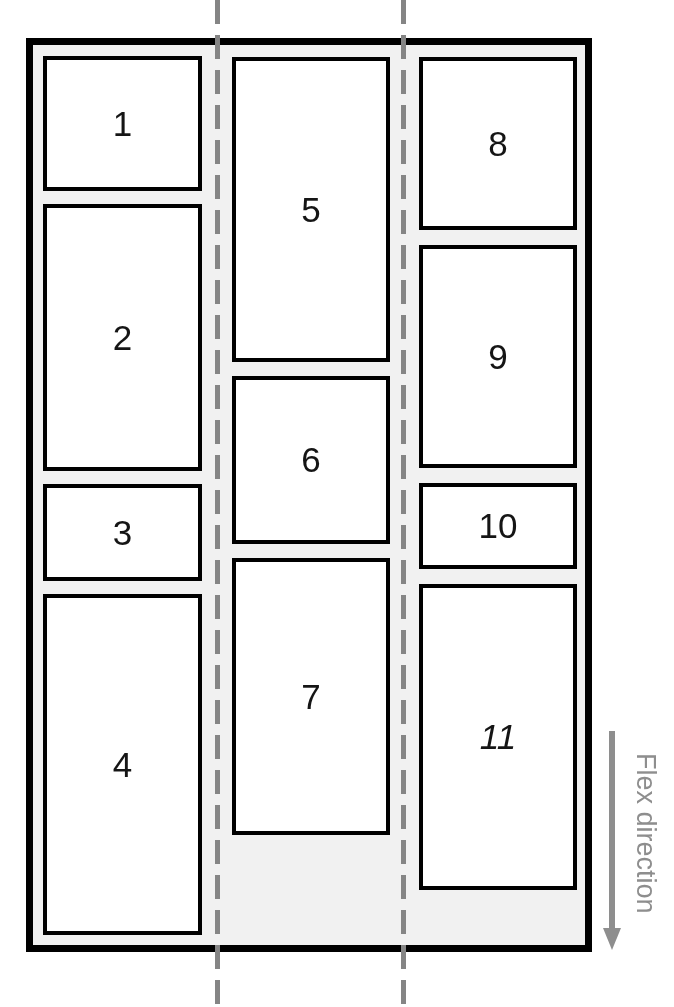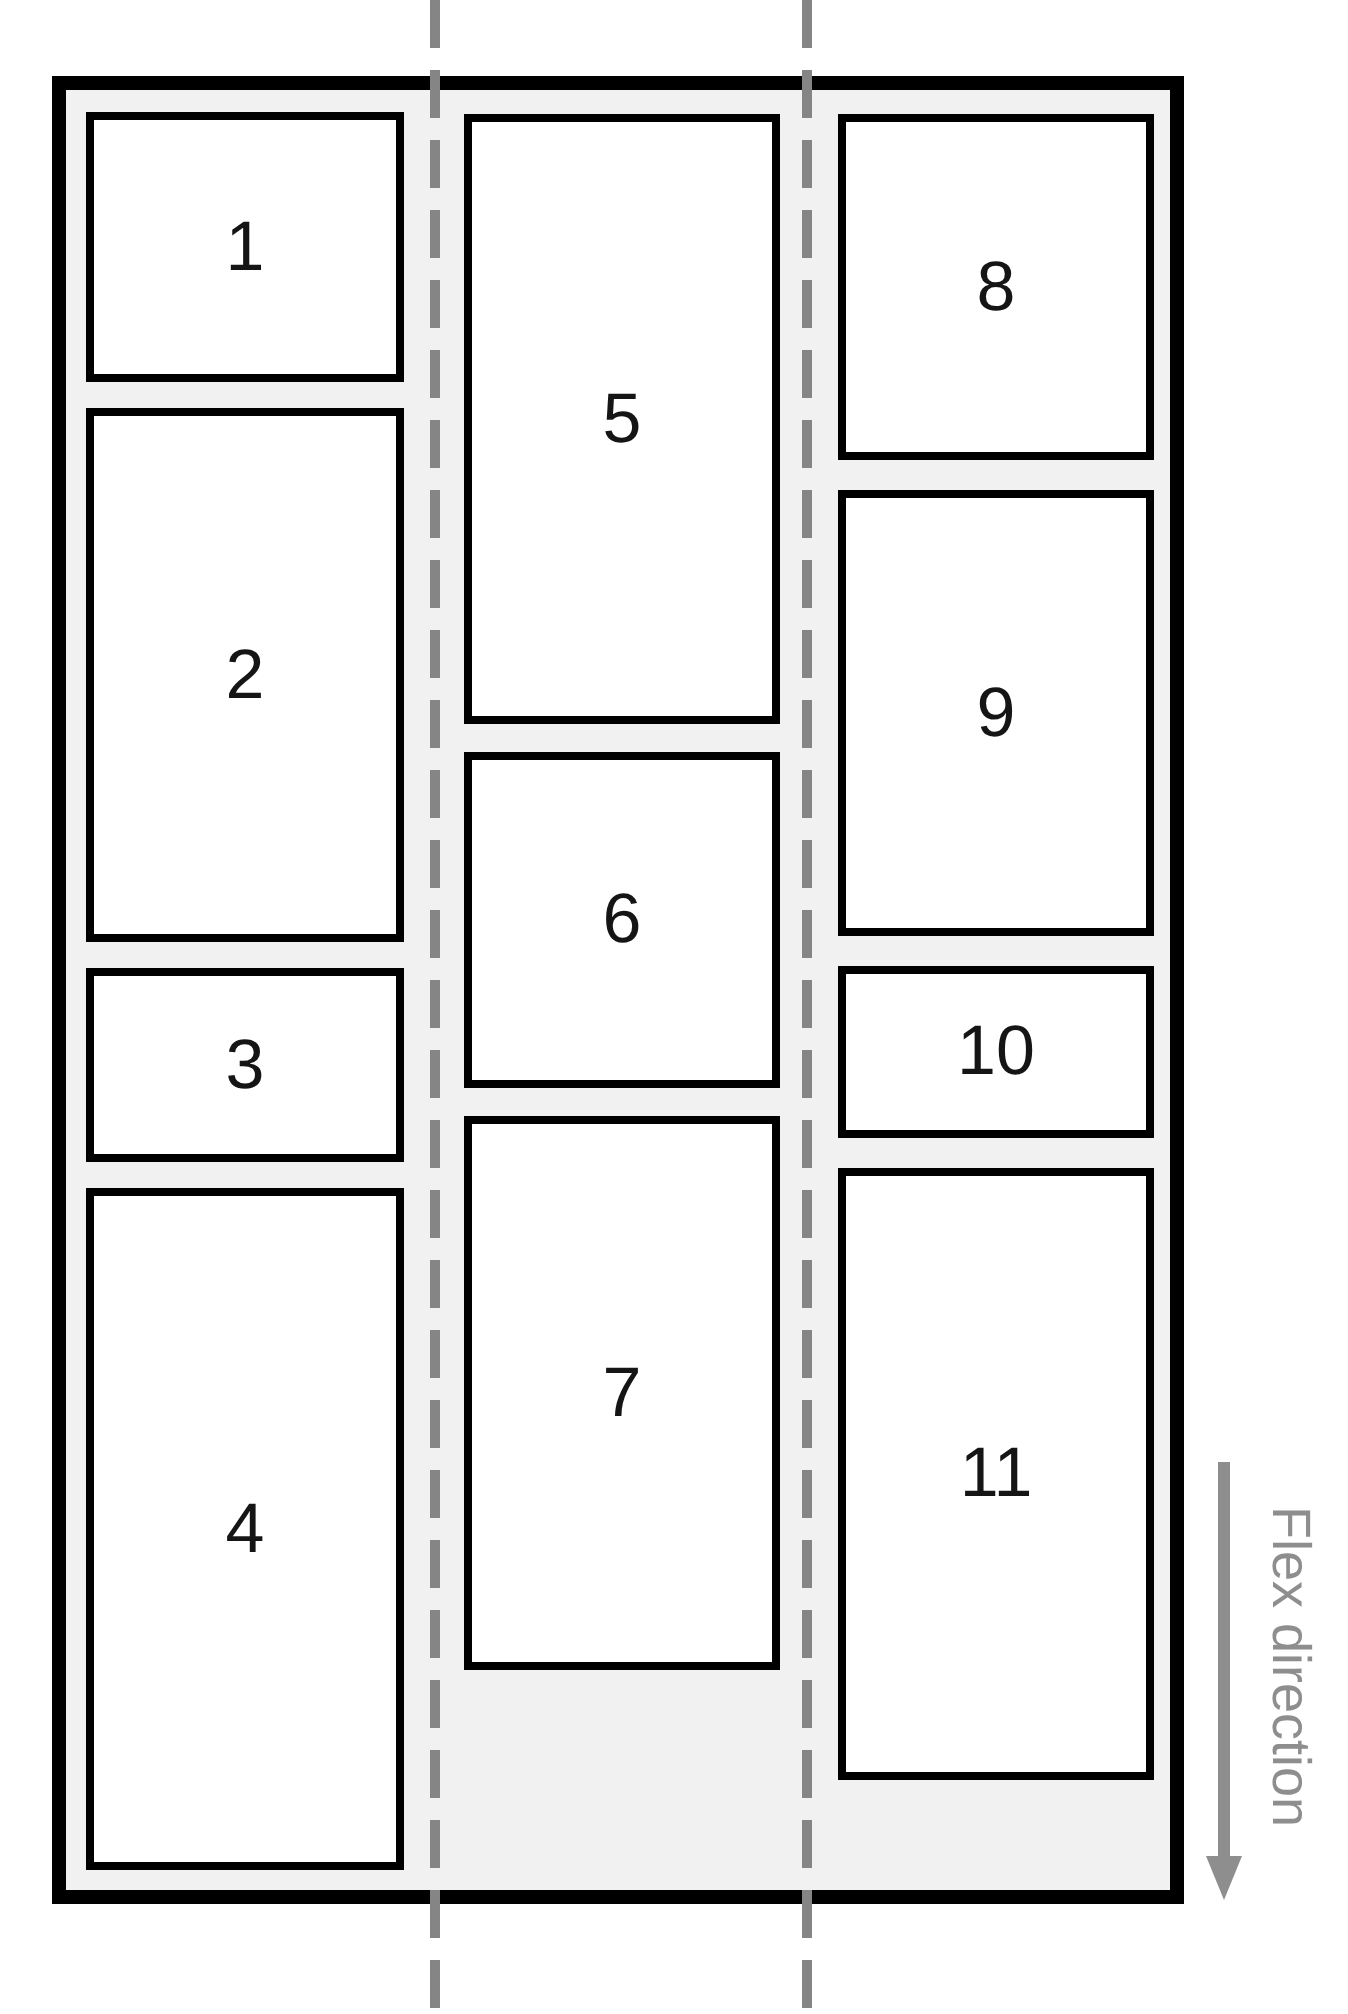--- a/index.html
+++ b/index.html
@@ -102,21 +102,21 @@
       </div>
     <div class="flex-column col-1">
         <div class="flex-item" style="height: 305px; flex: 0 0 305px;">5</div>
         <div class="flex-item" style="height: 168px; flex: 0 0 168px;">6</div>
         <div class="flex-item" style="height: 277px; flex: 0 0 277px;">7</div>
       </div>
     <div class="flex-column col-2">
         <div class="flex-item" style="height: 173px; flex: 0 0 173px;">8</div>
         <div class="flex-item" style="height: 223px; flex: 0 0 223px;">9</div>
         <div class="flex-item" style="height: 86px; flex: 0 0 86px;">10</div>
-        <div class="flex-item" style="height: 306px; flex: 0 0 306px;">11</div>
+        <div class="flex-item" style="height: 306px; flex: 0 0 306px; font-style: italic;">11</div>
       </div>
   </div>
 
   <div class="dashed-line line-1"></div>
   <div class="dashed-line line-2"></div>
 
   <svg class="direction-arrow" viewBox="0 0 48 234" xmlns="http://www.w3.org/2000/svg">
     <line x1="16" y1="8" x2="16" y2="210" stroke="#8e8e8e" stroke-width="6"></line>
     <polygon points="7,205 25,205 16,227" fill="#8e8e8e"></polygon>
   </svg>

